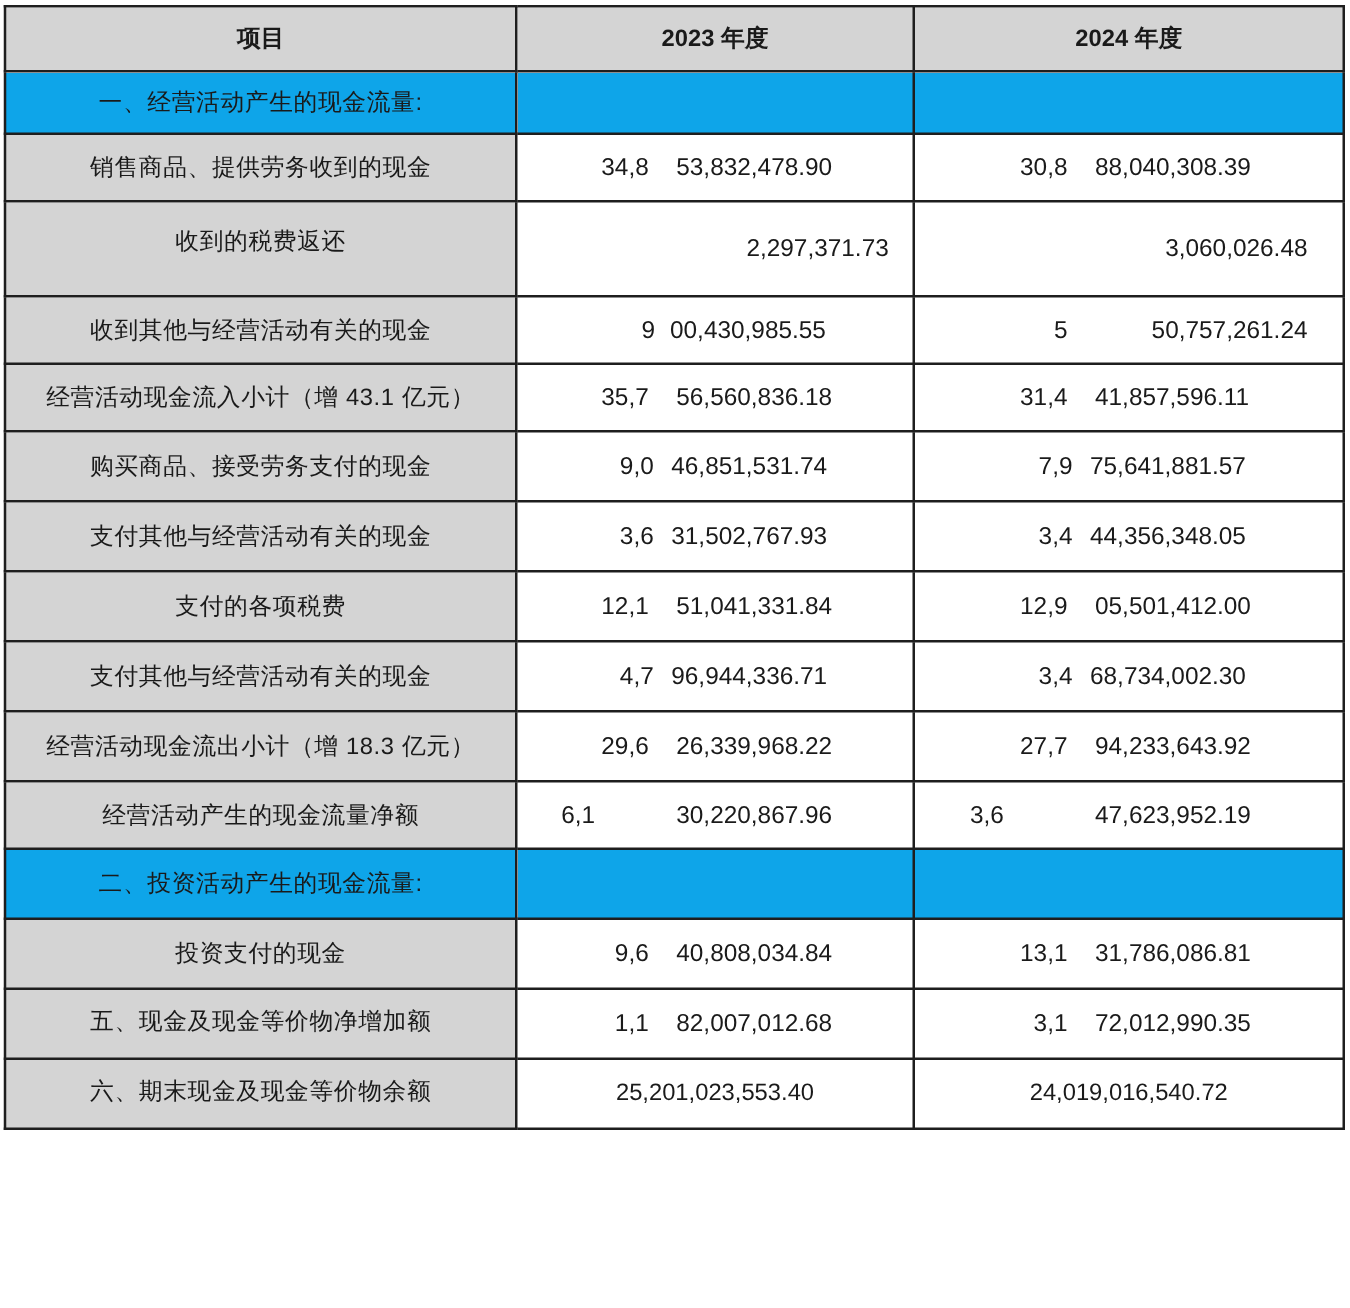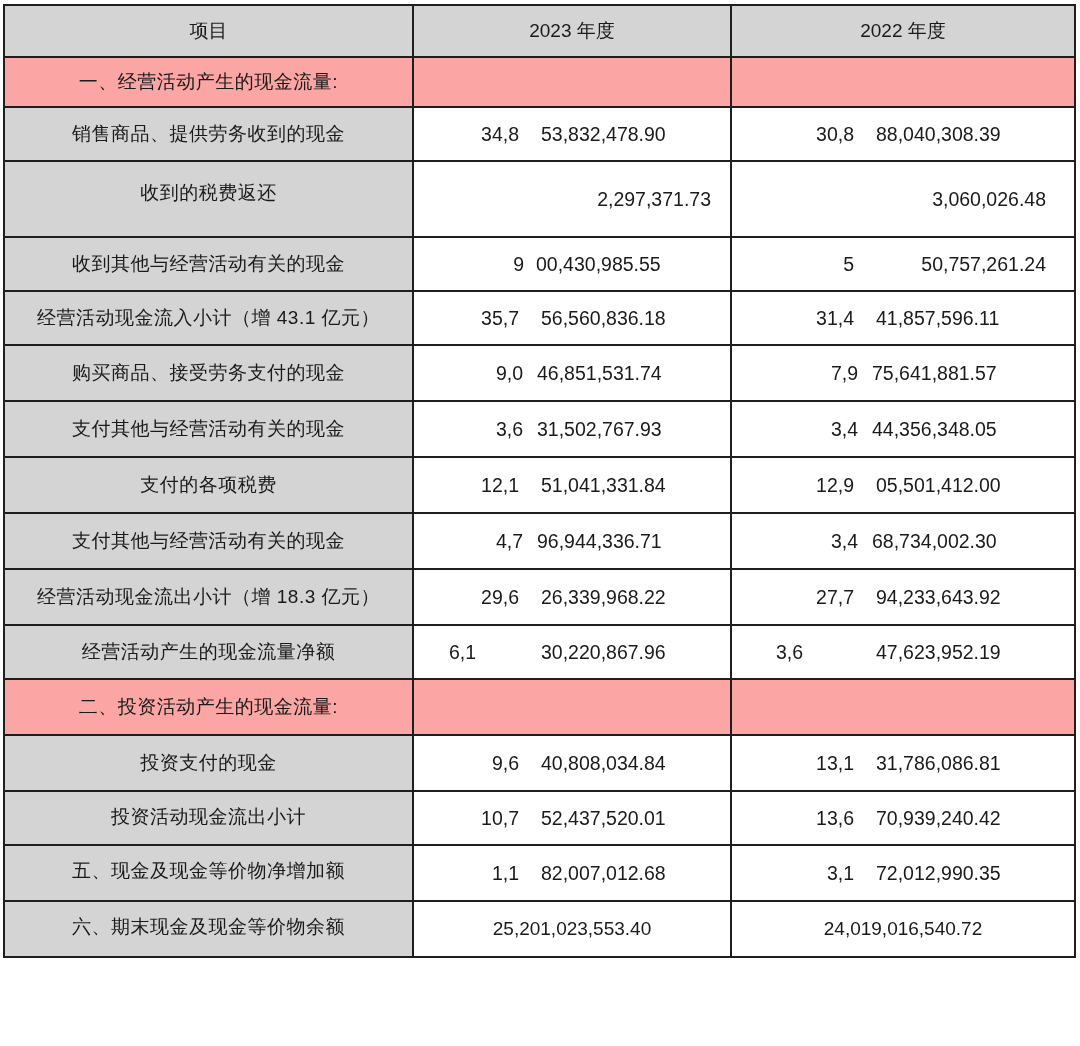--- a/index.html
+++ b/index.html
@@ -30,30 +30,30 @@
       font-size: 19px;
       font-weight: normal;
       overflow: hidden;
       white-space: nowrap;
     }
     .tbl col.c1 { width: 409px; }
     .tbl col.c2 { width: 318px; }
     .tbl col.c3 { width: 344px; }
     .tbl th {
       background: #d4d4d4;
-      font-weight: normal;
+      font-weight: bold;
       font-size: 19px;
       height: 50px;
     }
     .tbl td.label {
       background: #d4d4d4;
       letter-spacing: 0.5px;
     }
     .tbl tr.section td {
-      background: #fca5a5;
+      background: #0ea5e9;
     }
     .tbl td.val {
       background: #ffffff;
     }
     .num {
       display: inline-flex;
       align-items: baseline;
       font-size: 19.5px;
     }
     .num .a { display: inline-block; text-align: right; }
@@ -66,21 +66,21 @@
 <table class="tbl">
   <colgroup>
     <col class="c1">
       <col class="c2">
       <col class="c3">
   </colgroup>
   <thead>
     <tr>
       <th>项目</th>
       <th>2023 年度</th>
-      <th>2022 年度</th>
+      <th>2024 年度</th>
     </tr>
   </thead>
   <tbody>
 
     <tr class="section" style="height:50px">
       <td class="label">一、经营活动产生的现金流量:</td>
       <td></td>
       <td></td>
     </tr>
 
@@ -260,35 +260,20 @@
           </span>
       </td>
       <td class="val">
         <span class="num">
             <span class="a" style="width:94px">13,1</span>
             <span class="b" style="width:170px;padding-left:22px">31,786,086.81</span>
           </span>
       </td>
     </tr>
 
-    <tr style="height:54px">
-      <td class="label v-top" style="padding-top:12px !important">投资活动现金流出小计</td>
-      <td class="val">
-        <span class="num">
-            <span class="a" style="width:86px">10,7</span>
-            <span class="b" style="width:170px;padding-left:22px">52,437,520.01</span>
-          </span>
-      </td>
-      <td class="val">
-        <span class="num">
-            <span class="a" style="width:94px">13,6</span>
-            <span class="b" style="width:170px;padding-left:22px">70,939,240.42</span>
-          </span>
-      </td>
-    </tr>
 
     <tr style="height:56px">
       <td class="label v-top" style="padding-top:12px !important">五、现金及现金等价物净增加额</td>
       <td class="val">
         <span class="num">
             <span class="a" style="width:86px">1,1</span>
             <span class="b" style="width:170px;padding-left:22px">82,007,012.68</span>
           </span>
       </td>
       <td class="val">

